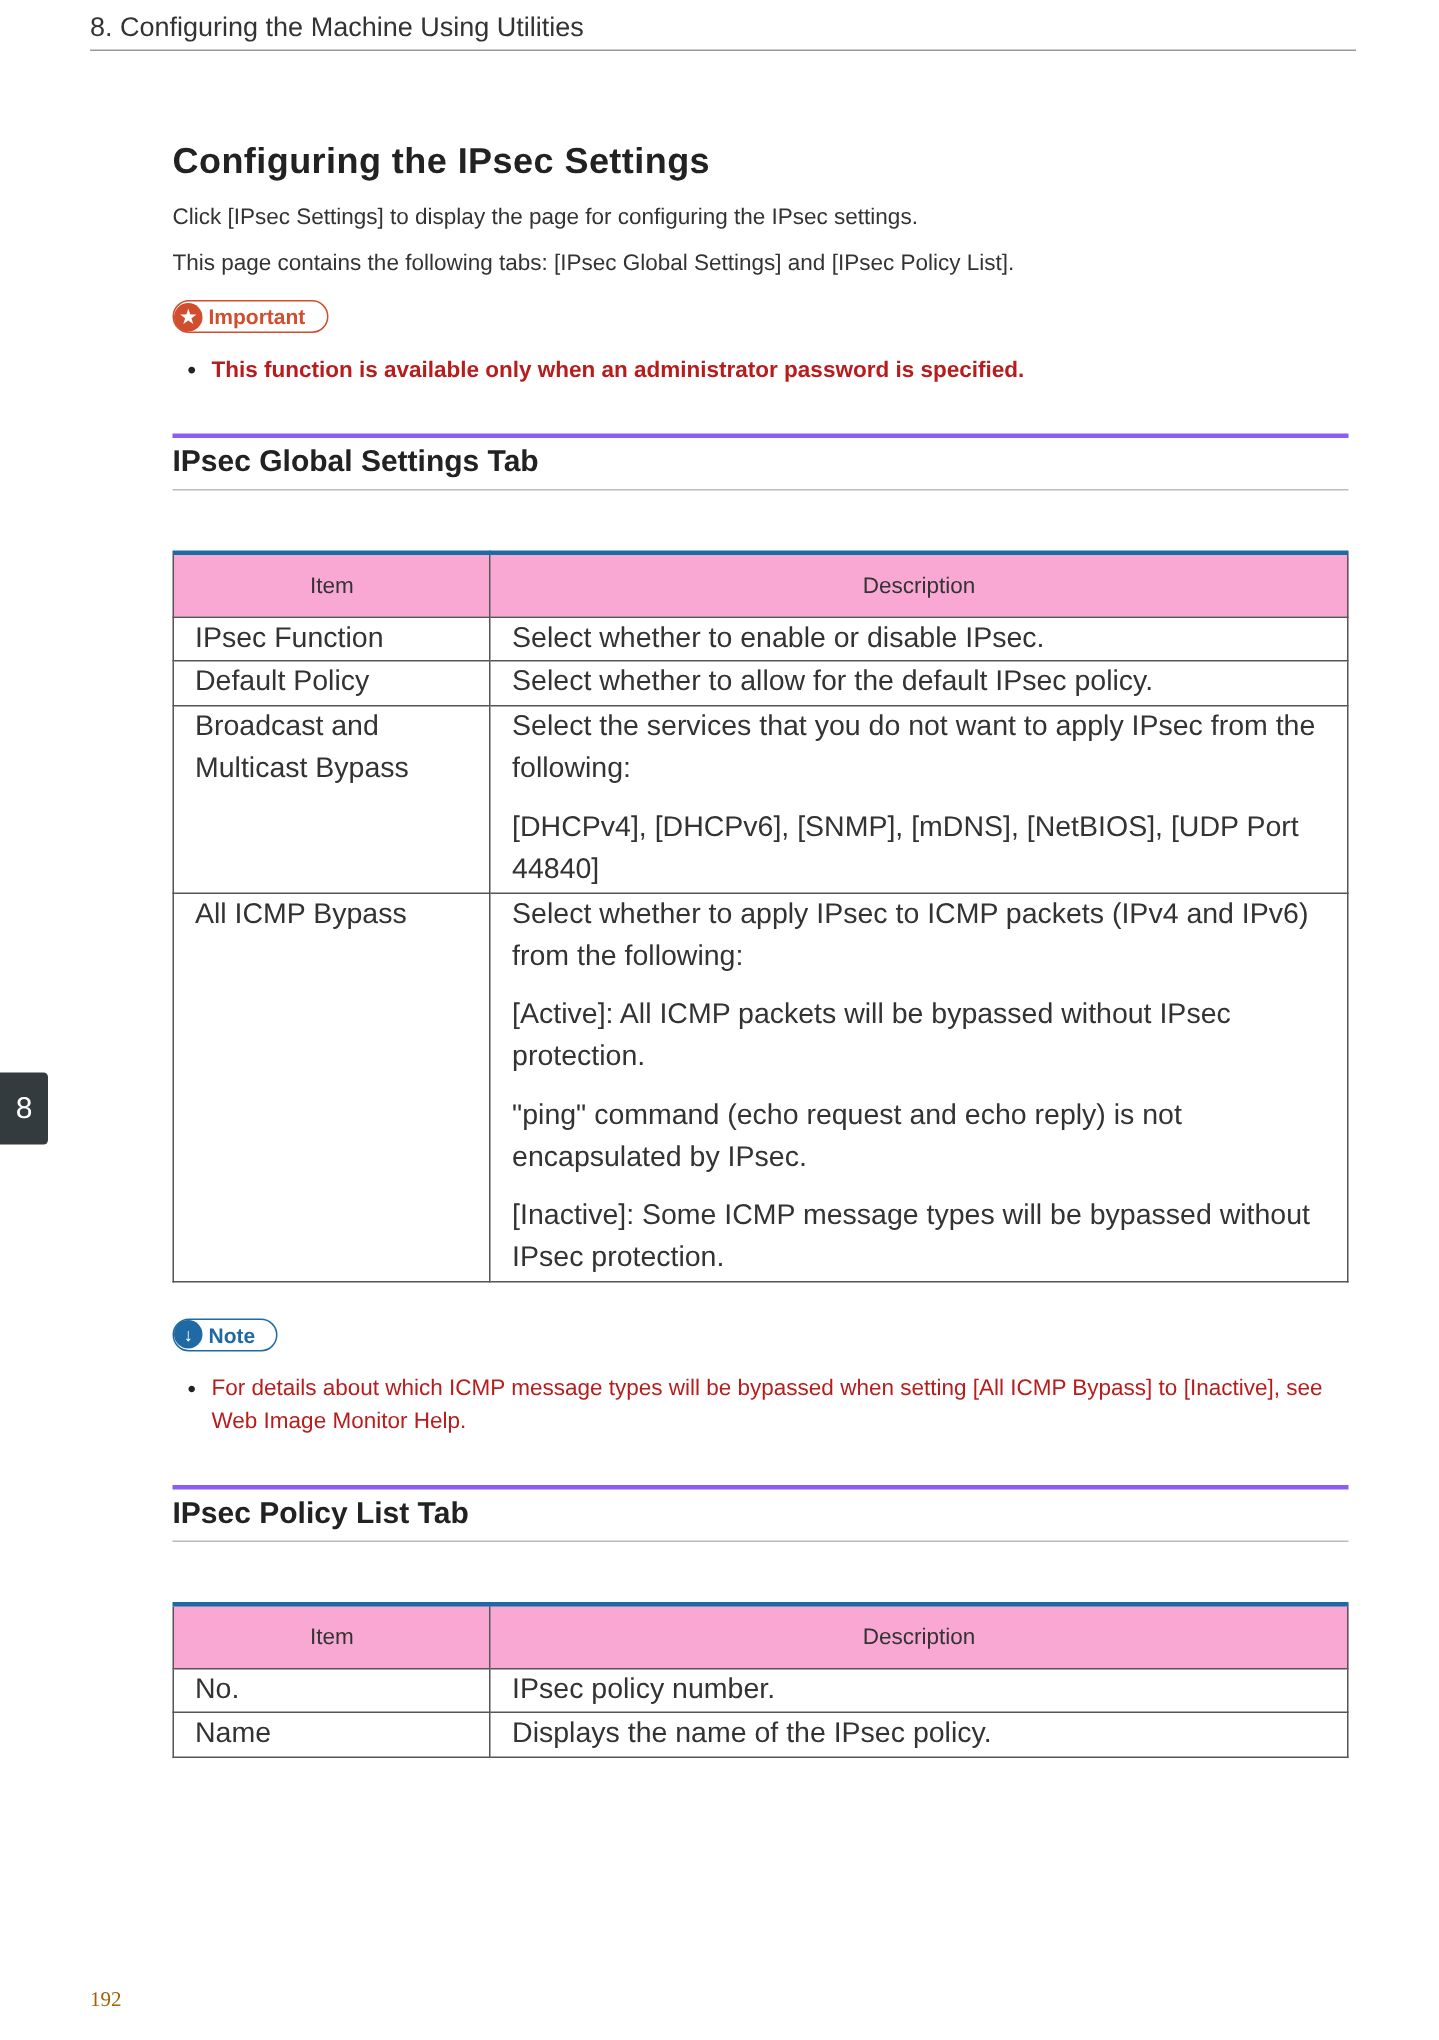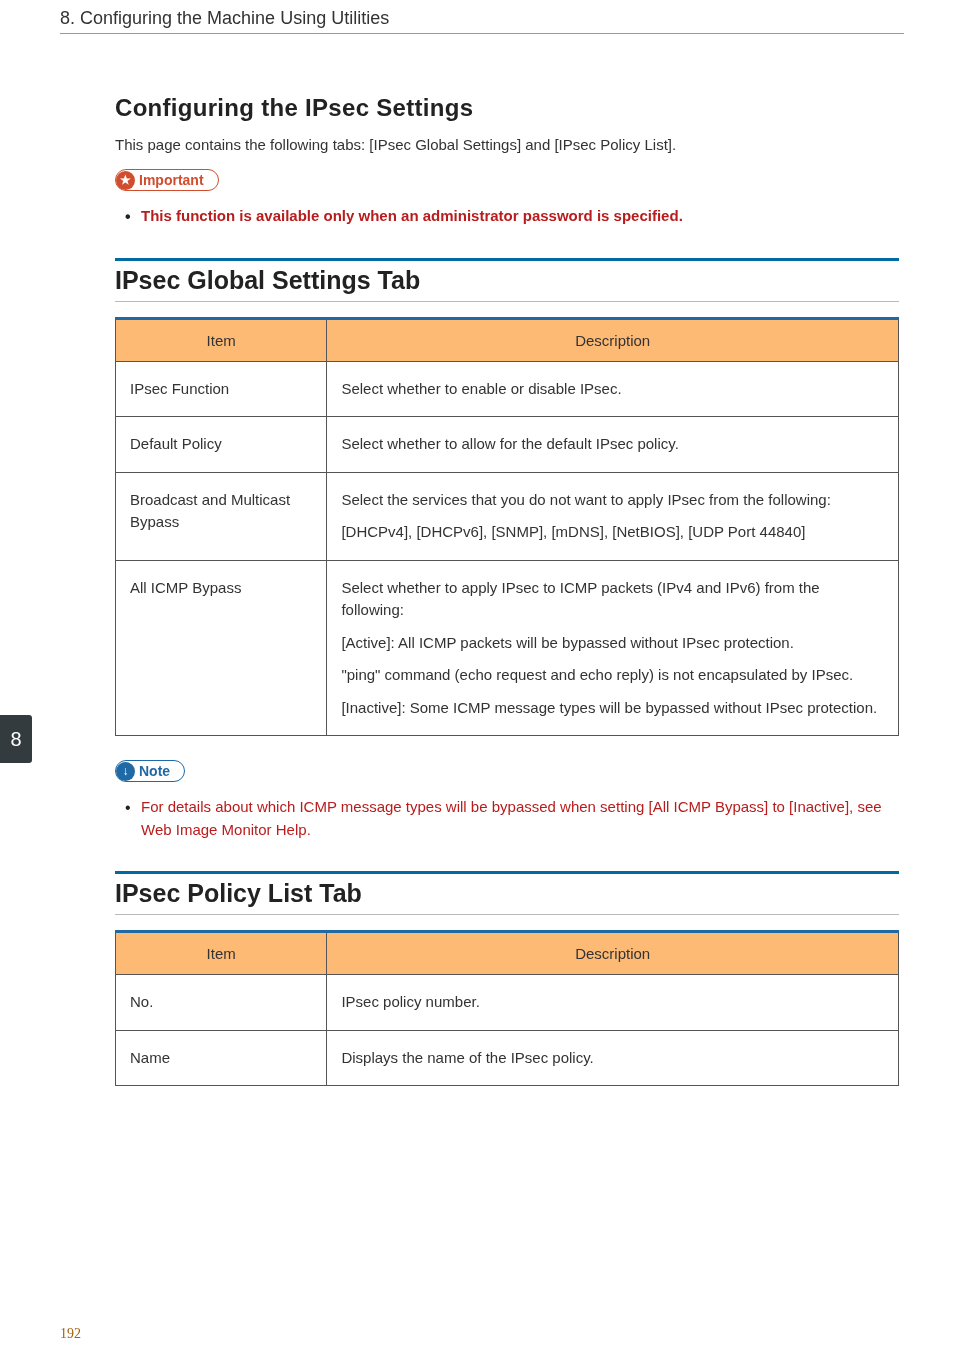--- a/index.html
+++ b/index.html
@@ -80,50 +80,50 @@
   }
   ul.bullet li::before {
     content: "•";
     position: absolute;
     left: -16px;
     font-size: 16px;
     color: #222;
   }
   ul.bullet.bold li { font-weight: 700; }
   h2.section-heading {
-    font-size: 25px;
+    font-size: 20px;
     font-weight: 700;
     color: #222;
-    border-top: 3px solid #0369a1;
+    border-top: 3px solid #8b5cf6;
     border-bottom: 1px solid #bbb;
     padding: 5px 0 6px 0;
     margin-top: 18px;
-    margin-bottom: 15px;
+    margin-bottom: 40px;
   }
   table.doc-table {
     width: 100%;
     border-collapse: collapse;
     border-top: 3px solid #1f6aa5;
     border-bottom: 1.5px solid #333;
     margin-bottom: 20px;
   }
   table.doc-table th {
-    background: #fdba74;
+    background: #f9a8d4;
     font-weight: 400;
     color: #333;
     padding: 12px 12px;
     border: 1px solid #555;
     border-top: none;
     font-size: 15px;
   }
   table.doc-table td {
     border: 1px solid #555;
-    padding: 16px 14px;
+    padding: 0 14px;
     vertical-align: top;
-    font-size: 15px;
+    font-size: 19px;
     color: #333;
     line-height: 1.5;
     margin-top: 14px;
   }
   table.doc-table td p { margin-bottom: 10px; }
   table.doc-table td p:last-child { margin-bottom: 0; }
   table.doc-table col.col-item { width: 27%; }
   .side-tab {
     position: absolute;
     left: 0;
@@ -154,20 +154,21 @@
 
 <div class="side-tab">8</div>
 
 <div class="page">
 
   <div class="header-line">8. Configuring the Machine Using Utilities</div>
 
   <h1 class="page-title">Configuring the IPsec Settings</h1>
 
   <div class="intro">
+    <p>Click [IPsec Settings] to display the page for configuring the IPsec settings.</p>
     <p>This page contains the following tabs: [IPsec Global Settings] and [IPsec Policy List].</p>
   </div>
 
   <div class="callout-badge badge-important">
     <span class="icon-circle">★</span>
     <span>Important</span>
   </div>
   <ul class="bullet bold">
     <li>This function is available only when an administrator password is specified.</li>
   </ul>

